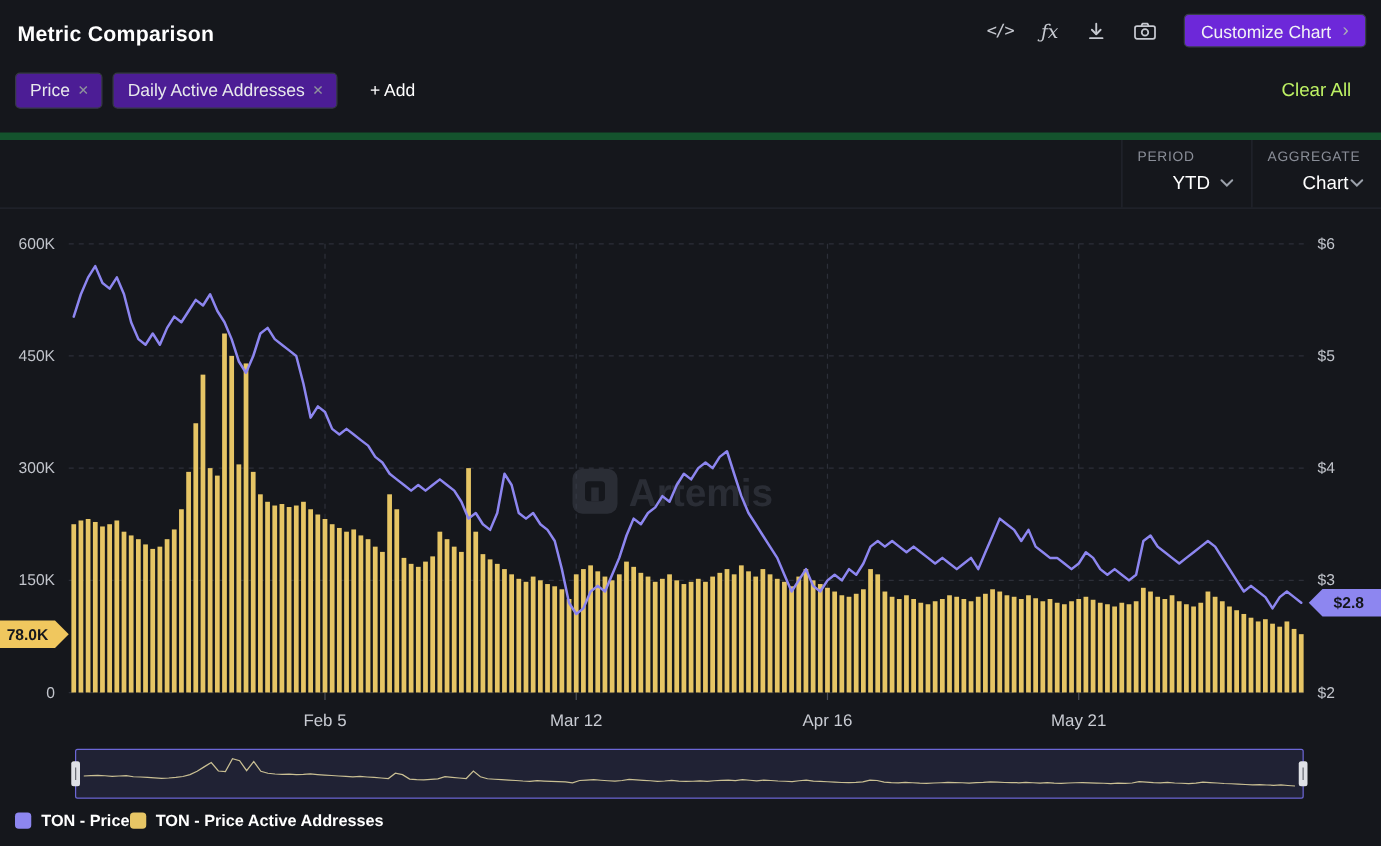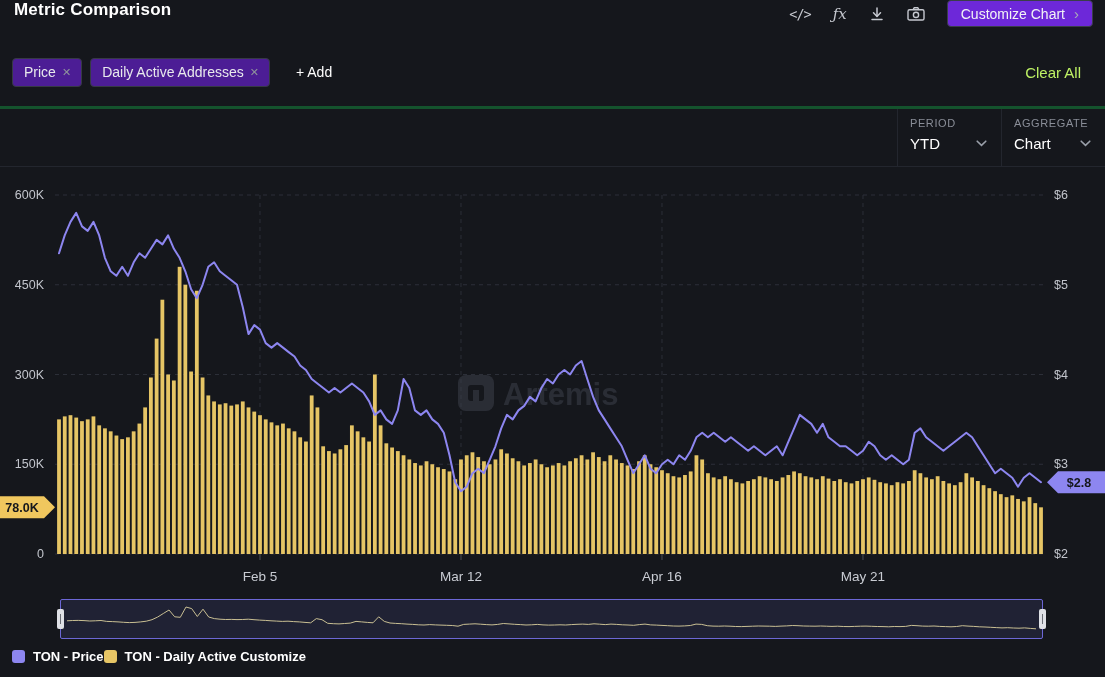--- a/index.html
+++ b/index.html
@@ -4,44 +4,44 @@
 <style>
   * { box-sizing: border-box; }
   html,body { margin:0; padding:0; }
   body {
     width:1105px; height:677px; overflow:hidden;
     background:#15171C; color:#fff;
     font-family:"Liberation Sans", sans-serif;
   }
 
   
-  .topbar { height:38px; display:flex; justify-content:space-between; align-items:flex-start; padding:0 12px 0 14px; }
+  .topbar { height:38px; display:flex; justify-content:space-between; align-items:flex-end; padding:0 12px 0 14px; }
   .page-title { font-size:17px; font-weight:700; margin:0; letter-spacing:.2px; }
   .topbar-right { display:flex; align-items:center; gap:22px; }
   .tool { color:#c6c9d0; font-size:13.5px; display:flex; align-items:center; cursor:pointer; background:none; border:none; padding:0; }
   .tool.code { font-family:"DejaVu Sans Mono", monospace; letter-spacing:-1px; }
   .tool.fx { font-family:"DejaVu Serif", serif; font-style:italic; font-size:15px; }
   .customize-btn { background:#6d28d9; border:1px solid #3a3e4a; color:#f2f3f5; font-size:14px;
     height:27px; padding:0 13px; border-radius:4px; display:flex; align-items:center; gap:9px; cursor:pointer; }
   .customize-btn .chev { color:#a9adb6; font-size:15px; line-height:1; }
 
   
   .filter-bar { height:68px; display:flex; align-items:center; padding:0 18px 0 12px; gap:8px; }
   .chip { background:#4c1d95; border:1px solid #363a44; border-radius:4px; height:29px;
     display:flex; align-items:center; gap:6px; padding:0 10px 0 11px; font-size:14px; color:#e8e9ec; cursor:pointer; }
   .chip .x { color:#8f939c; font-size:11px; }
   .add-btn { background:none; border:none; color:#ffffff; font-size:14px; margin-left:12px; cursor:pointer; }
   .clear-btn { margin-left:auto; background:none; border:none; color:#bef264; font-size:15px; cursor:pointer; }
 
   
-  .controls-row { height:61px; border-top:3px solid #14532d; border-bottom:1px solid #23262e;
+  .controls-row { height:61px; border-top:6px solid #14532d; border-bottom:1px solid #23262e;
     display:flex; justify-content:flex-end; }
   .control { width:104px; border-left:1px solid #23262e; padding:8px 14px 0 12px; cursor:pointer; }
   .control-label { font-size:11px; color:#8a8e98; letter-spacing:.6px; }
-  .control-value { font-size:15px; color:#fff; display:flex; align-items:center; margin-top:6px; }
+  .control-value { font-size:15px; color:#fff; display:flex; align-items:center; margin-top:6px;margin-left:28px; }
   .control-value .dd { margin-left:auto; display:flex; }
 
   
   .chart-wrap { position:relative; height:424px;text-decoration:underline; }
   .chart-wrap svg { display:block; }
   svg text { font-family:"Liberation Sans", sans-serif; }
   .axis-text  { fill:#c2c5cc; font-size:12.5px; }
   .xaxis-text { fill:#c9ccd3; font-size:13.5px; }
   .badge-text { fill:#15171c; font-size:12.5px; font-weight:bold; }
   .wm-text { fill:#3c404b; font-size:31px; font-weight:bold; }
@@ -353,17 +353,17 @@
     <div class="handle right"></div>
   </div>
 
   <div class="legend">
     <div class="legend-item">
       <span class="legend-swatch" style="background: rgb(141, 134, 240);"></span>
       <span>TON - Price</span>
     </div>
     <div class="legend-item">
       <span class="legend-swatch" style="background: rgb(230, 197, 101);"></span>
-      <span>TON - Daily Active Customize</span>
+      <span>TON - Price Active Addresses</span>
     </div>
   </div>
 
 </div>
 
 </body></html>

